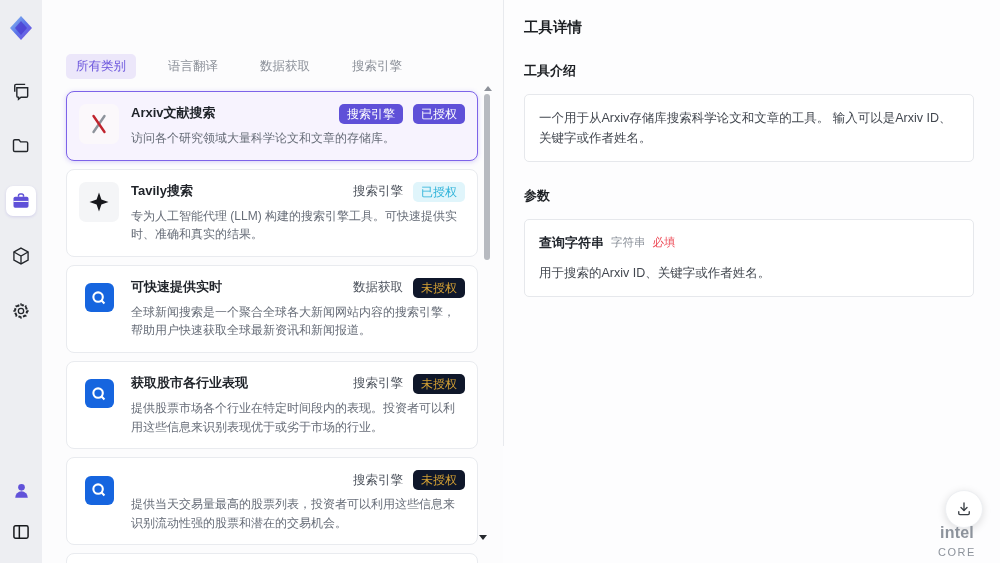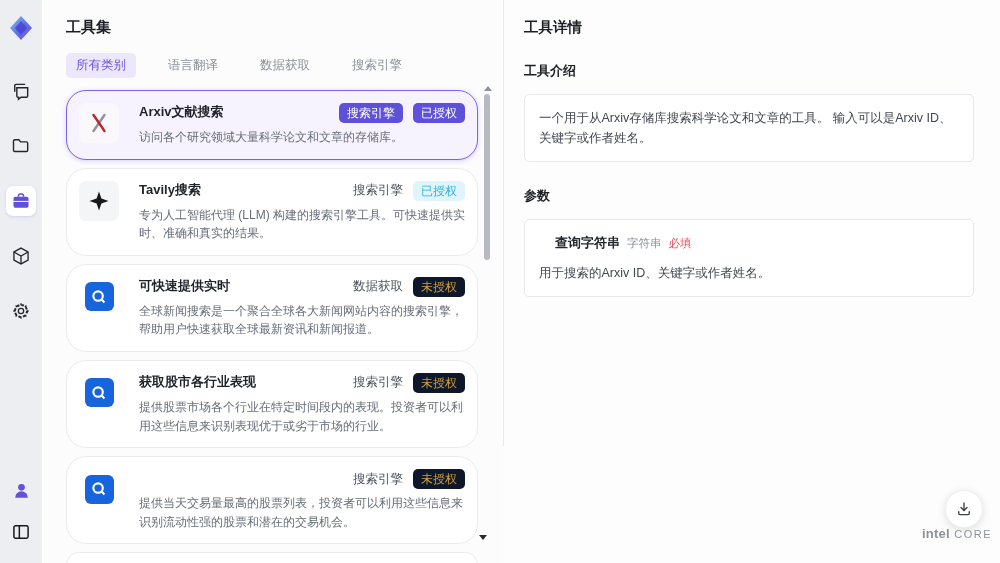--- a/index.html
+++ b/index.html
@@ -17,28 +17,28 @@
   .rail .logo { margin-top:14px; width:28px; height:28px; display:flex; align-items:center; justify-content:center; }
   .rail-nav { margin-top:34px; display:flex; flex-direction:column; align-items:center; gap:25px; }
   .rail-btn { width:30px; height:30px; display:flex; align-items:center; justify-content:center; border-radius:7px; cursor:pointer; }
   .rail-btn.active { background:#ffffff; box-shadow:0 1px 3px rgba(90,70,200,.18); }
   .rail-spacer { flex:1; }
   .rail-bottom { display:flex; flex-direction:column; align-items:center; gap:12px; margin-bottom:16px; }
 
   
   .list-panel { position:absolute; left:42px; top:0; width:461px; height:563px; padding:18px 0 0 24px; background:#fcfcfd; }
   .list-title { font-size:15px; font-weight:bold; color:#1c1f23; }
-  .tabs { display:flex; align-items:center; gap:22px; margin-top:16px; }
+  .tabs { display:flex; align-items:center; gap:22px; margin-top:36px; }
   .tab { font-size:12.5px; color:#8b9099; cursor:pointer; padding:4px 10px; border-radius:5px; }
   .tab.active { background:#ece7fa; color:#6c56dd; }
   .cards { margin-top:12px; width:412px; display:flex; flex-direction:column; gap:8px; }
 
   .card {
-    background:#fff; border:1px solid #e9ebef; border-radius:20px;
-    padding:12px; display:flex; gap:20px; cursor:pointer;
+    background:#fff; border:1px solid #e9ebef; border-radius:8px;
+    padding:12px; display:flex; gap:12px; cursor:pointer;
   }
   .card.selected {
     background:#f7f3fe; border:1.5px solid #7d63e9;
     box-shadow:0 1px 5px rgba(120,95,230,.28);
   }
   .tile {
     width:40px; height:40px; flex:0 0 40px; border-radius:7px;
     background:#f4f5f7; display:flex; align-items:center; justify-content:center;
   }
   .card.selected .tile { background:#fbf8fb; }
@@ -70,34 +70,34 @@
   }
 
   
   .detail { position:absolute; left:503px; top:0; width:497px; height:446px; background:#fdfdfe; border-left:1px solid #e8eaee; padding:18px 26px 0 20px; }
   .detail-title { font-size:14.5px; font-weight:bold; color:#1c1f23; }
   .section-h { font-size:13px; font-weight:bold; color:#1c1f23; margin-top:25px; }
   .info-box {
     margin-top:14px; background:#fff; border:1px solid #e6e8ec; border-radius:5px;
     padding:13px 14px; font-size:12.5px; color:#42474f; line-height:1.6;
   }
-  .param-head { display:flex; align-items:center; gap:7px;margin-left:16px; }
+  .param-head { display:flex; align-items:flex-start; gap:7px; }
   .param-name { font-size:13px; font-weight:bold; color:#23272e; }
   .param-type { font-size:11.5px; color:#8a9099; }
   .param-req { font-size:11.5px; color:#ed4a56; }
   .param-desc { margin-top:9px; font-size:12.5px; color:#42474f; }
 
   
   .fab {
     position:absolute; left:945px; top:490px; width:38px; height:38px; border-radius:50%;
     background:#ffffff; border:1px solid #eef0f3; box-shadow:0 2px 8px rgba(0,0,0,.13);
     display:flex; align-items:center; justify-content:center; cursor:pointer;
   }
   .intel { position:absolute; left:922px; top:524px; width:70px; text-align:center; color:#8d939c; }
-  .intel .i-intel { font-size:13px; font-weight:bold; letter-spacing:0.2px; }
+  .intel .i-intel { font-size:16px; font-weight:bold; letter-spacing:0.2px; }
   .intel .i-core { font-size:11px; letter-spacing:1.5px; font-weight:normal; }
 </style>
 </head>
 <body>
 
 <div class="rail">
   <div class="logo">
     <svg width="26" height="26" viewBox="0 0 26 26">
       <defs>
         <linearGradient id="lg1" x1="0" y1="0" x2="1" y2="1">
@@ -154,21 +154,20 @@
     <div class="rail-btn">
       <svg width="20" height="20" viewBox="0 0 24 24" fill="none" stroke="#17191c" stroke-width="1.8">
         <rect x="3.5" y="4.5" width="17" height="15" rx="2"></rect>
         <path d="M10 4.5 V19.5"></path>
       </svg>
     </div>
   </div>
 </div>
 
 <div class="list-panel">
-  <div class="list-title">工具集</div>
 
   <div class="tabs">
     <div class="tab active">所有类别</div>
     <div class="tab">语言翻译</div>
     <div class="tab">数据获取</div>
     <div class="tab">搜索引擎</div>
   </div>
 
   <div class="cards">
 

